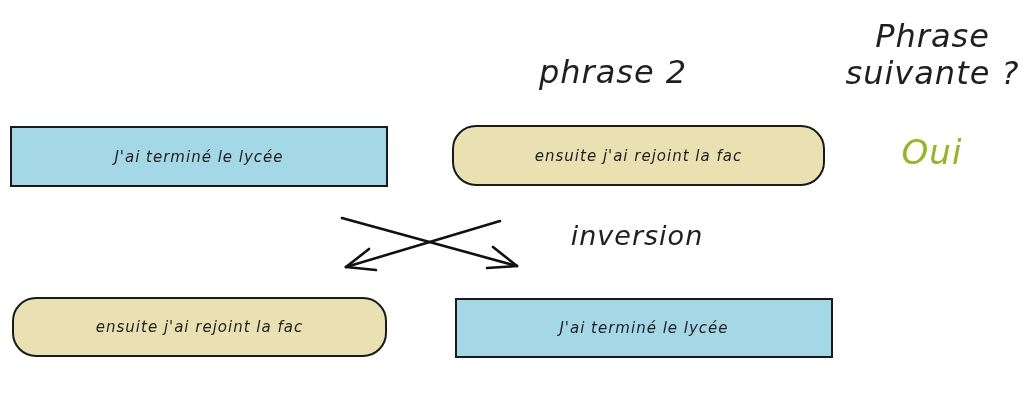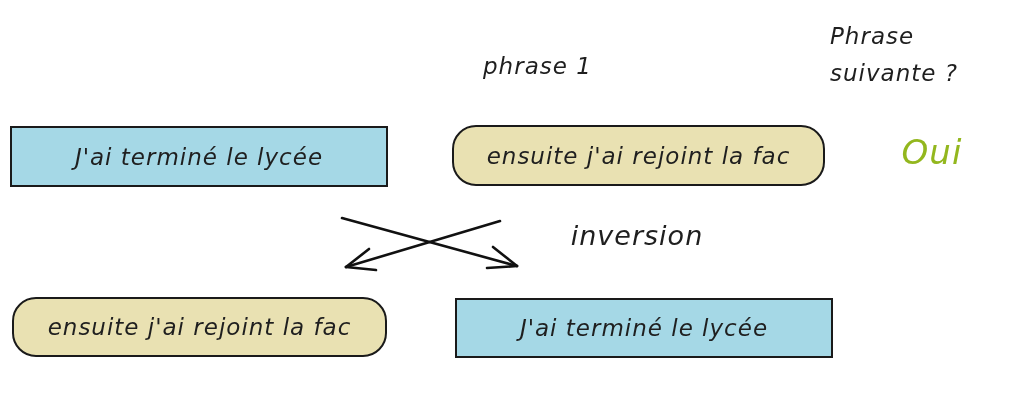--- a/index.html
+++ b/index.html
@@ -15,30 +15,31 @@
     position:relative;
     width:1036px;height:400px;
     background:#ffffff;
     overflow:hidden;
     font-family:"DejaVu Sans",sans-serif;
     font-style:italic;
     color:var(--text);
   }
   .hdr{
     position:absolute;
-    font-size:23px;
+    font-size:32px;
+    text-align:center;
     white-space:nowrap;
     letter-spacing:1px;
   }
   .hdr3{line-height:37px;white-space:normal;}
   .box{
     position:absolute;
     border:2px solid var(--box-border);
     display:flex;align-items:center;justify-content:center;
-    font-size:23px;
+    font-size:15px;
     white-space:nowrap;
     letter-spacing:1px;
   }
   .blue{background:var(--blue-box);}
   .tan{background:var(--tan-box);border-radius:24px;}
   .box-r1c1{left:10px;top:126px;width:374px;height:57px;}
   .box-r1c2{left:452px;top:125px;width:369px;height:57px;}
   .box-r2c1{left:12px;top:297px;width:371px;height:56px;}
   .box-r2c2{left:455px;top:298px;width:374px;height:56px;}
   .answer{
@@ -57,21 +58,21 @@
   .inversion{
     position:absolute;left:552px;top:220px;width:170px;
     font-size:27px;text-align:center;letter-spacing:1px;
   }
 </style>
 </head>
 <body>
 
 <div class="canvas">
 
-  <div class="hdr hdr2">phrase 1</div>
+  <div class="hdr hdr2">phrase 2</div>
   <div class="hdr hdr3">
     <div>Phrase</div>
     <div>suivante ?</div>
   </div>
 
   <div class="box blue box-r1c1">J'ai terminé le lycée</div>
   <div class="box tan box-r1c2">ensuite j'ai rejoint la fac</div>
   <div class="answer yes">Oui</div>
 
   <svg class="arrows" viewBox="0 0 200 80" xmlns="http://www.w3.org/2000/svg">

